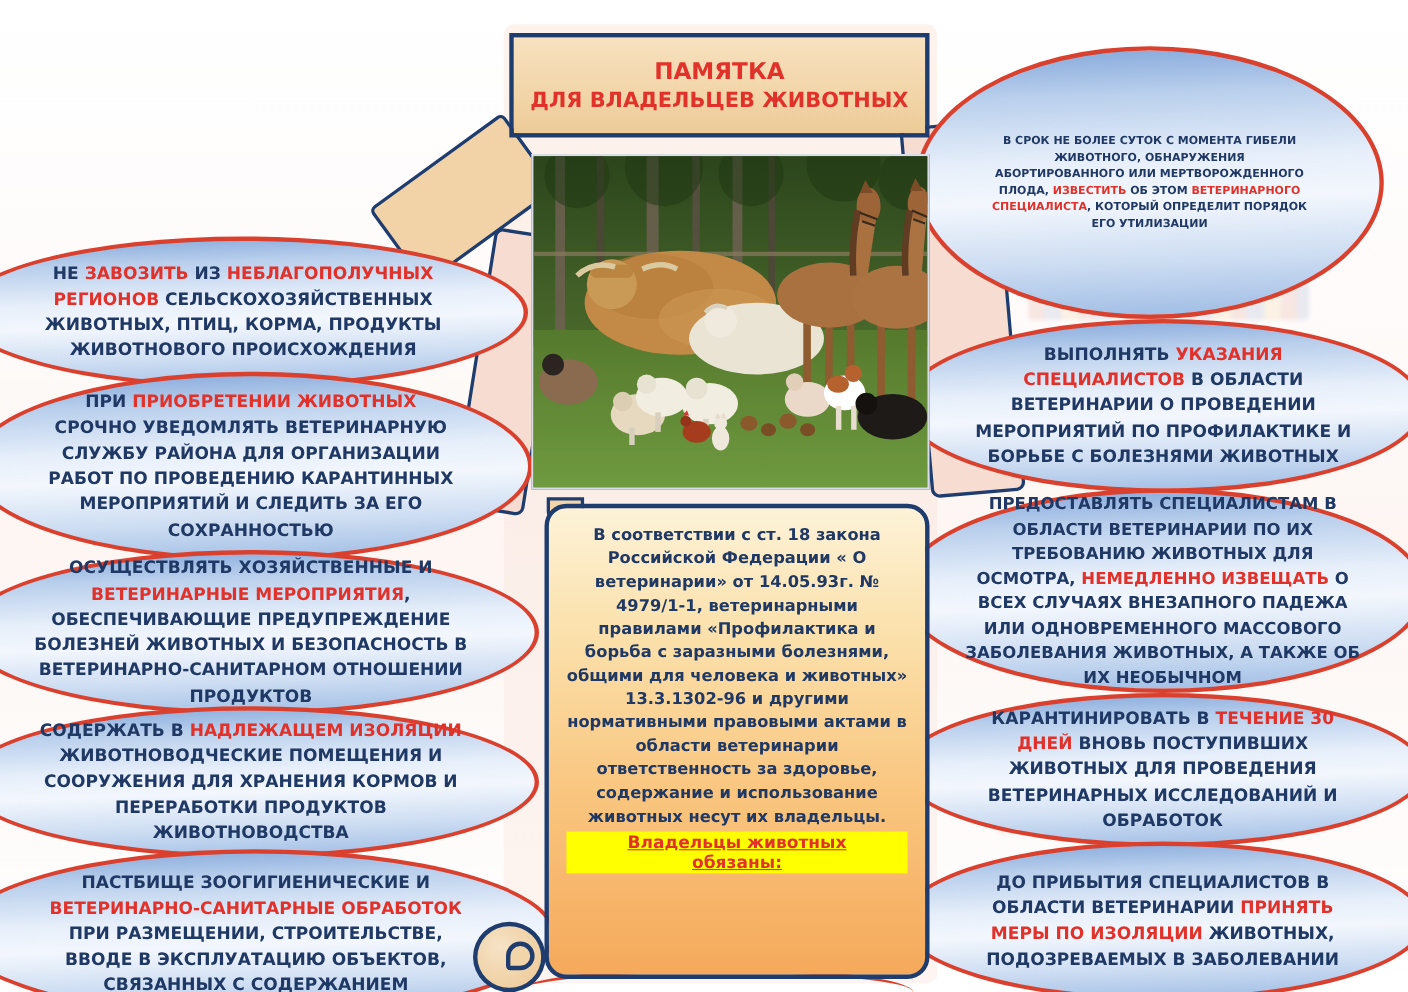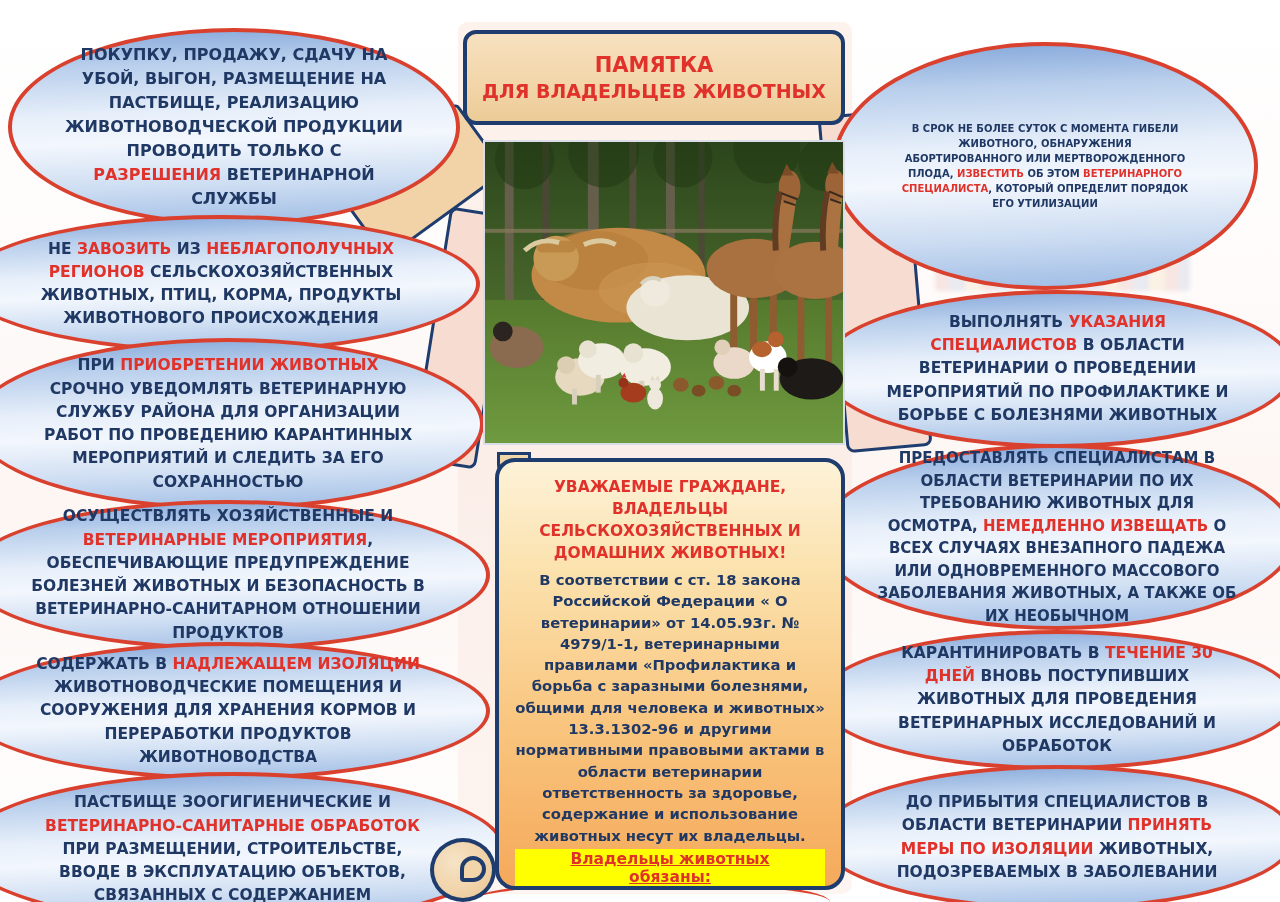--- a/index.html
+++ b/index.html
@@ -36,21 +36,21 @@
   .b-l6{left:-40px;top:772px;width:545px;height:155px;font-size:15.5px;padding:0 72px;}
   .b-r1{left:832px;top:42px;width:426px;height:248px;font-size:10px;padding:0 62px;}
   .b-r2{left:820px;top:290px;width:475px;height:158px;font-size:15.5px;padding:0 55px;}
   .b-r3{left:818px;top:444px;width:478px;height:186px;font-size:15px;padding:0 52px;}
   .b-r4{left:818px;top:630px;width:478px;height:140px;font-size:15.5px;padding:0 52px;}
   .b-r5{left:818px;top:765px;width:478px;height:145px;font-size:15.5px;padding:0 70px;}
   
   .banner{
     position:absolute;left:463px;top:30px;width:382px;height:95px;z-index:3;box-sizing:border-box;
     background:linear-gradient(180deg,#f7e1bf 0%,#f2d5a8 60%,#eccb97 100%);
-    border:4px solid #1e3d6e;border-radius:13px;
+    border:4px solid #1e3d6e;border-radius:0;
     display:flex;flex-direction:column;align-items:center;justify-content:center;
     color:#e0322a;font-weight:bold;text-align:center;
   }
   .banner .t1{font-size:21px;line-height:1.35;}
   .banner .t2{font-size:19px;line-height:1.35;}
   
   .photo{position:absolute;left:483px;top:140px;width:362px;height:305px;z-index:3;border:2px solid #d8dde8;box-sizing:border-box;background:#3a5524;}
   .photo svg{display:block;width:100%;height:100%;}
   
   .panel{
@@ -74,23 +74,20 @@
 
 <div class="poster">
 
   <div class="center-column-bg"></div>
   <div class="ribbon ribbon-top-left"></div>
   <div class="ribbon ribbon-left-mid"></div>
   <div class="ribbon ribbon-right"></div>
   <div class="ghost-smudge gs1"></div>
   <div class="ghost-smudge gs2"></div>
 
-  <div class="bubble b-l1">
-    <p class="bubble-text"><span class="seg-blue">ПОКУПКУ, ПРОДАЖУ, СДАЧУ НА УБОЙ, ВЫГОН, РАЗМЕЩЕНИЕ НА ПАСТБИЩЕ, РЕАЛИЗАЦИЮ ЖИВОТНОВОДЧЕСКОЙ ПРОДУКЦИИ ПРОВОДИТЬ ТОЛЬКО С </span><span class="seg-red">РАЗРЕШЕНИЯ</span><span class="seg-blue"> ВЕТЕРИНАРНОЙ СЛУЖБЫ</span></p>
-  </div>
   <div class="bubble b-l2">
     <p class="bubble-text"><span class="seg-blue">НЕ </span><span class="seg-red">ЗАВОЗИТЬ</span><span class="seg-blue"> ИЗ </span><span class="seg-red">НЕБЛАГОПОЛУЧНЫХ РЕГИОНОВ</span><span class="seg-blue"> СЕЛЬСКОХОЗЯЙСТВЕННЫХ ЖИВОТНЫХ, ПТИЦ, КОРМА, ПРОДУКТЫ ЖИВОТНОВОГО ПРОИСХОЖДЕНИЯ</span></p>
   </div>
   <div class="bubble b-l3">
     <p class="bubble-text"><span class="seg-blue">ПРИ </span><span class="seg-red">ПРИОБРЕТЕНИИ ЖИВОТНЫХ</span><span class="seg-blue"> СРОЧНО УВЕДОМЛЯТЬ ВЕТЕРИНАРНУЮ СЛУЖБУ РАЙОНА ДЛЯ ОРГАНИЗАЦИИ РАБОТ ПО ПРОВЕДЕНИЮ КАРАНТИННЫХ МЕРОПРИЯТИЙ  И СЛЕДИТЬ ЗА ЕГО СОХРАННОСТЬЮ</span></p>
   </div>
   <div class="bubble b-l4">
     <p class="bubble-text"><span class="seg-blue">ОСУЩЕСТВЛЯТЬ ХОЗЯЙСТВЕННЫЕ И </span><span class="seg-red">ВЕТЕРИНАРНЫЕ МЕРОПРИЯТИЯ</span><span class="seg-blue">, ОБЕСПЕЧИВАЮЩИЕ ПРЕДУПРЕЖДЕНИЕ БОЛЕЗНЕЙ ЖИВОТНЫХ И БЕЗОПАСНОСТЬ В ВЕТЕРИНАРНО-САНИТАРНОМ ОТНОШЕНИИ ПРОДУКТОВ</span></p>
   </div>
   <div class="bubble b-l5">
@@ -225,21 +222,20 @@
         <ellipse cx="172" cy="260" rx="8" ry="11" fill="#efe9dd"></ellipse>
         <circle cx="172" cy="246" r="6" fill="#efe9dd"></circle>
         <path d="M167 242 L169 236 L172 241 Z" fill="#e4dccb"></path>
           <path d="M177 242 L175 236 L172 241 Z" fill="#e4dccb"></path>
       </g>
     </svg>
   </div>
 
   <div class="curl-top"></div>
   <div class="panel">
-    <div class="panel-heading">УВАЖАЕМЫЕ ГРАЖДАНЕ, ВЛАДЕЛЬЦЫ СЕЛЬСКОХОЗЯЙСТВЕННЫХ И ДОМАШНИХ ЖИВОТНЫХ!</div>
     <div class="panel-body">В соответствии с ст. 18 закона Российской Федерации « О ветеринарии» от 14.05.93г. № 4979/1-1, ветеринарными правилами «Профилактика и борьба с заразными болезнями, общими для человека и животных» 13.3.1302-96 и другими нормативными правовыми актами в области ветеринарии ответственность за здоровье, содержание и использование животных несут их владельцы.</div>
     <div>
       <span class="panel-highlight">Владельцы животных обязаны:</span>
     </div>
   </div>
   <div class="red-swoosh"></div>
   <div class="curl">
     <div class="curl-inner"></div>
   </div>
 

